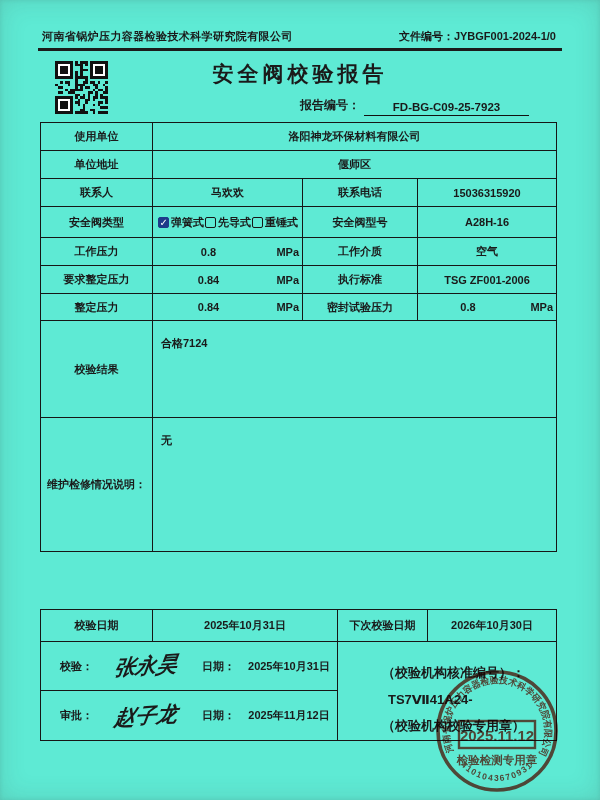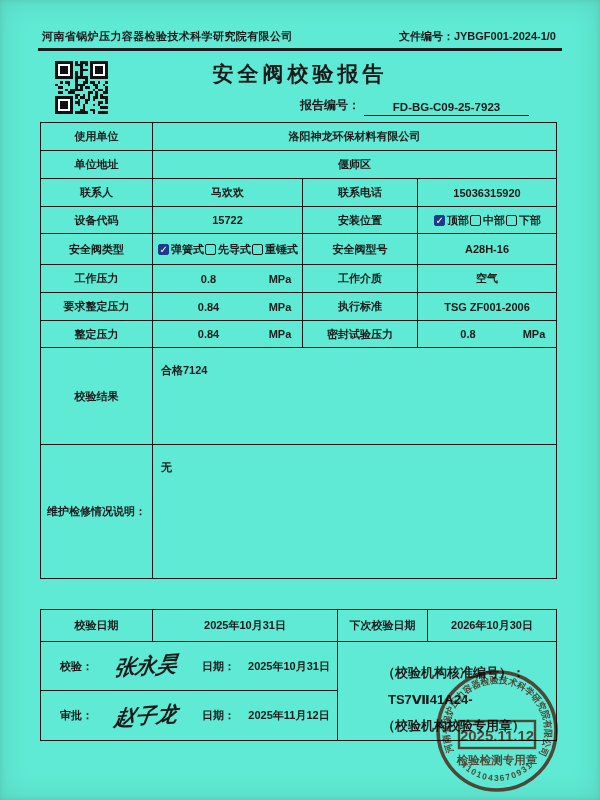--- a/index.html
+++ b/index.html
@@ -24,21 +24,21 @@
     border-bottom:1.5px solid #111; padding-bottom:2px; margin-left:4px;}
   
   table{border-collapse:collapse; table-layout:fixed; position:absolute; left:40px;}
   td{border:1.5px solid #161616; font-size:11px; font-weight:bold; text-align:center;
      vertical-align:middle; padding:2px 3px; overflow:hidden;}
   .t1{top:122px; width:516px;}
   .t2{top:609px; width:516px;}
   td.topleft{text-align:left; vertical-align:top; padding:15px 8px;}
   .punit{display:flex; align-items:center;}
   .punit .pv{flex:1; text-align:center;}
-  .punit .pu{width:38px; text-align:center;}
+  .punit .pu{width:38px; text-align:right;}
   
   .cbgroup{display:flex; flex-wrap:wrap; justify-content:center; align-items:center;
     line-height:15px; row-gap:1px;}
   .cb{display:inline-block; width:11px; height:11px; border:1.6px solid #161616;
     border-radius:2px; margin:0 2px 0 1px; position:relative; flex:none; vertical-align:-1px;}
   .cb.on{background:var(--cb); border-color:var(--cb);}
   .cb.on::after{content:"✓"; position:absolute; left:0.5px; top:-3px; color:#fff;
     font-size:10px; font-weight:bold;}
   .cblabel{white-space:normal;}
   
@@ -215,35 +215,20 @@
     <tr style="height:28px">
       <td>单位地址</td>
       <td colspan="3">偃师区</td>
     </tr>
     <tr style="height:28px">
       <td>联系人</td>
       <td>马欢欢</td>
       <td>联系电话</td>
       <td>15036315920</td>
     </tr>
-    <tr style="height:27px">
-      <td>设备代码</td>
-      <td>15722</td>
-      <td>安装位置</td>
-      <td>
-        <div class="cbgroup">
-              <span class="cb on"></span>
-              <span class="cblabel">顶部</span>
-              <span class="cb"></span>
-              <span class="cblabel">中部</span>
-              <span class="cb"></span>
-              <span class="cblabel">下部</span>
-            </div>
-      </td>
-    </tr>
     <tr style="height:31px">
       <td>安全阀类型</td>
       <td>
         <div class="cbgroup">
               <span class="cb on"></span>
               <span class="cblabel">弹簧式</span>
               <span class="cb"></span>
               <span class="cblabel">先导式</span>
               <span class="cb"></span>
               <span class="cblabel">重锤式</span>

